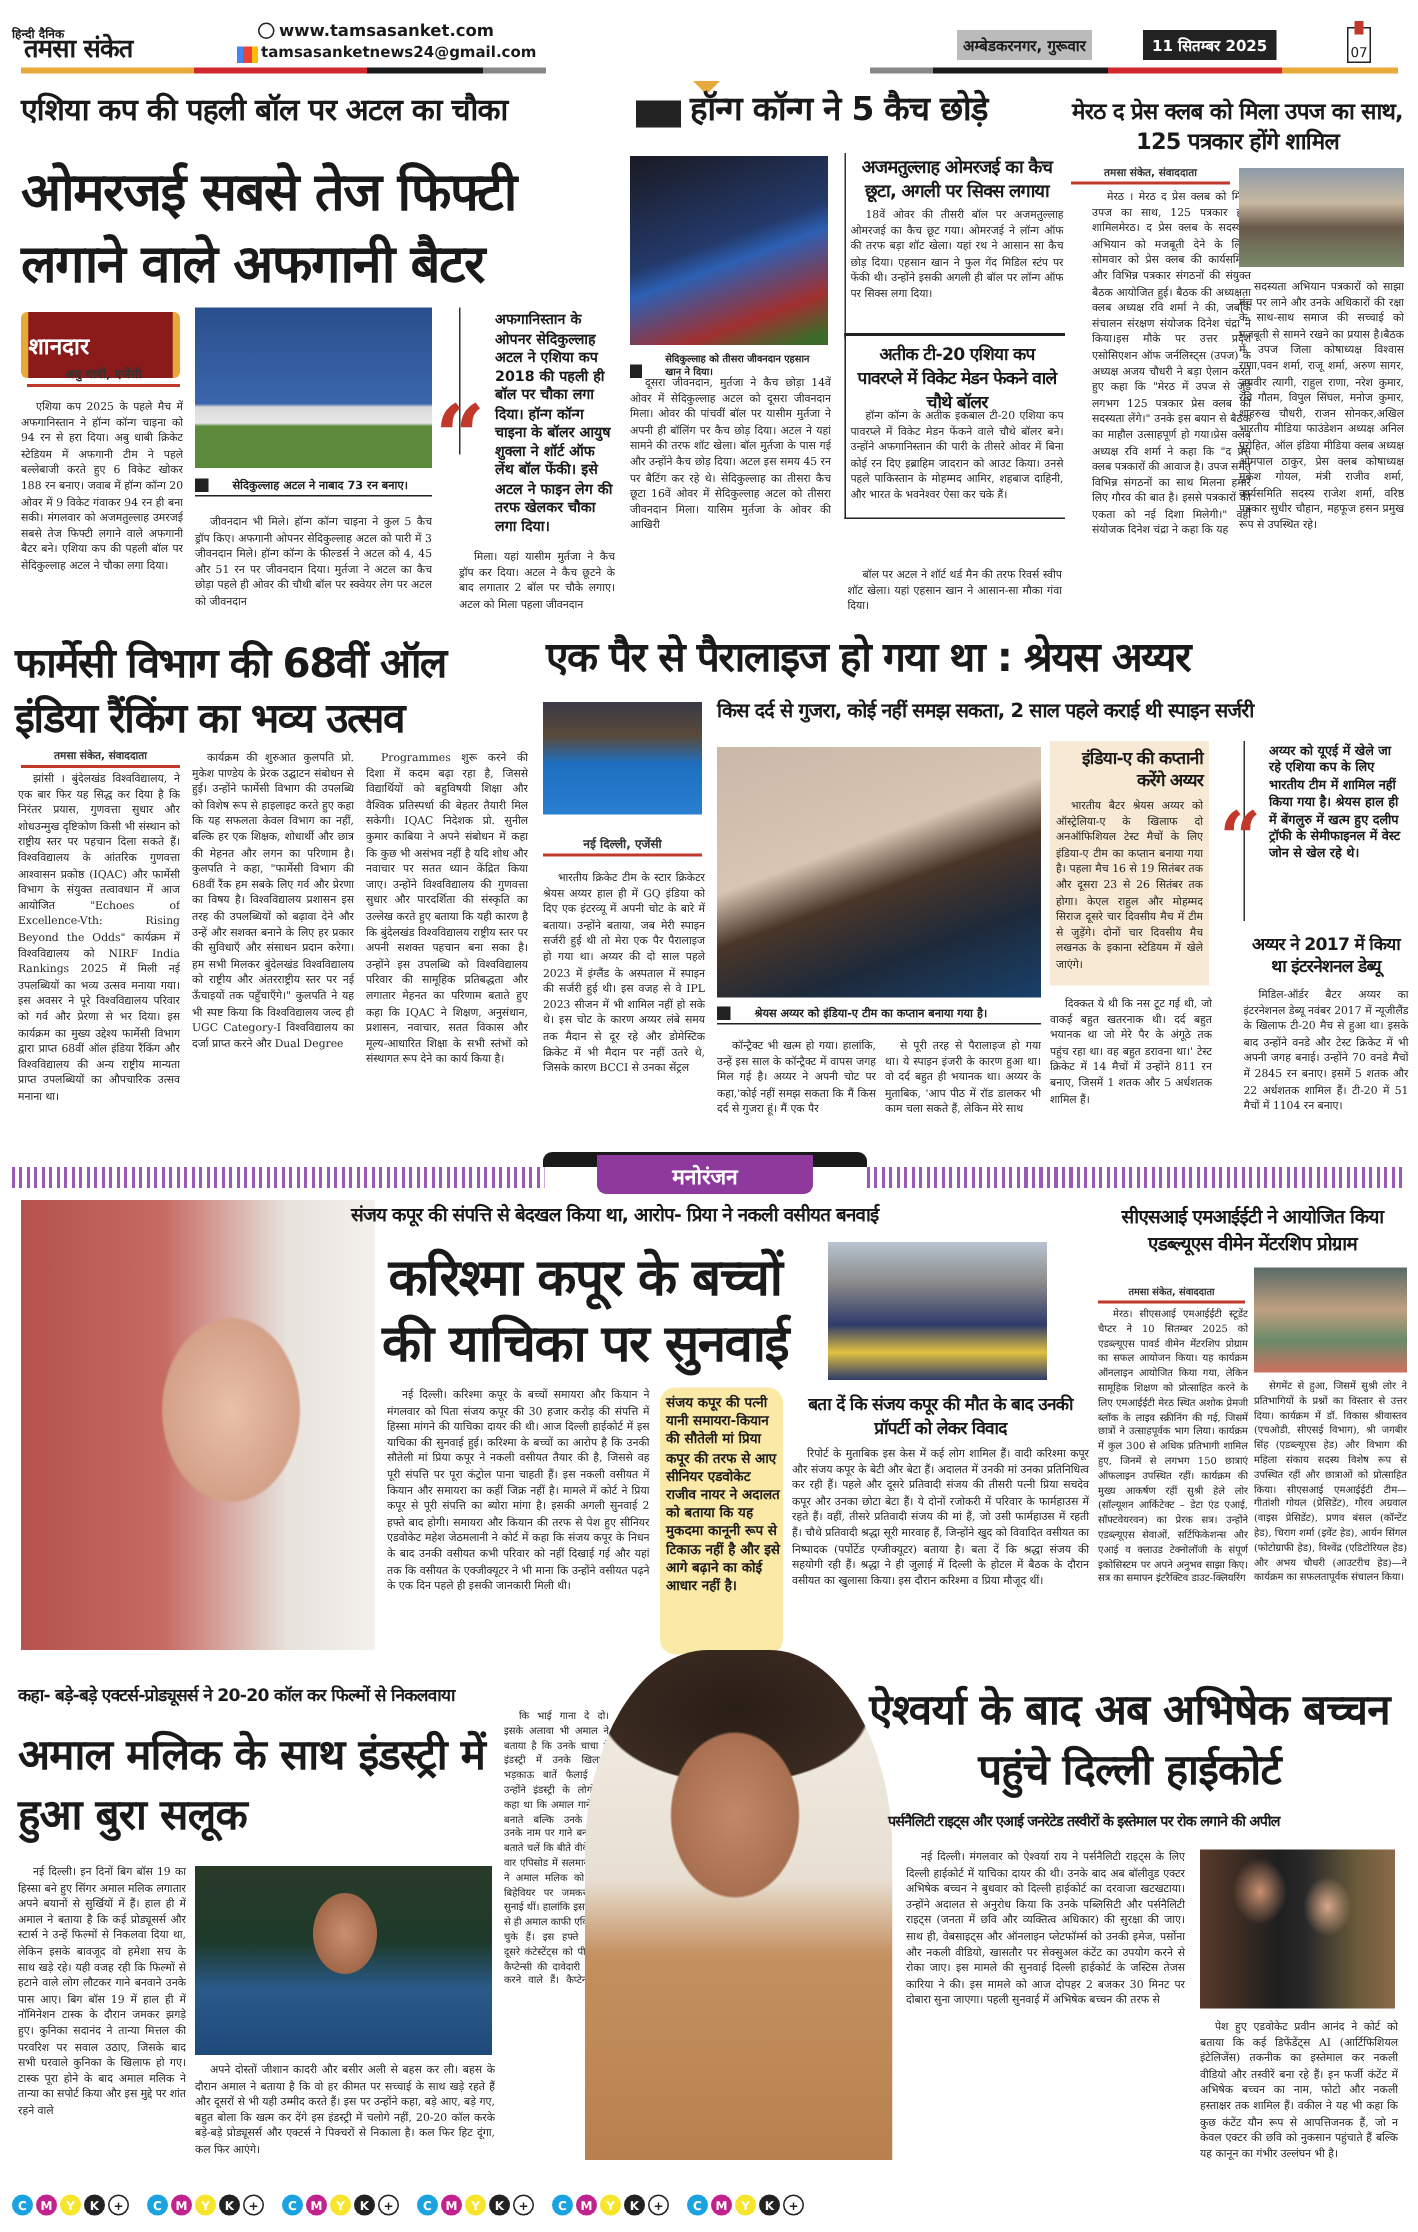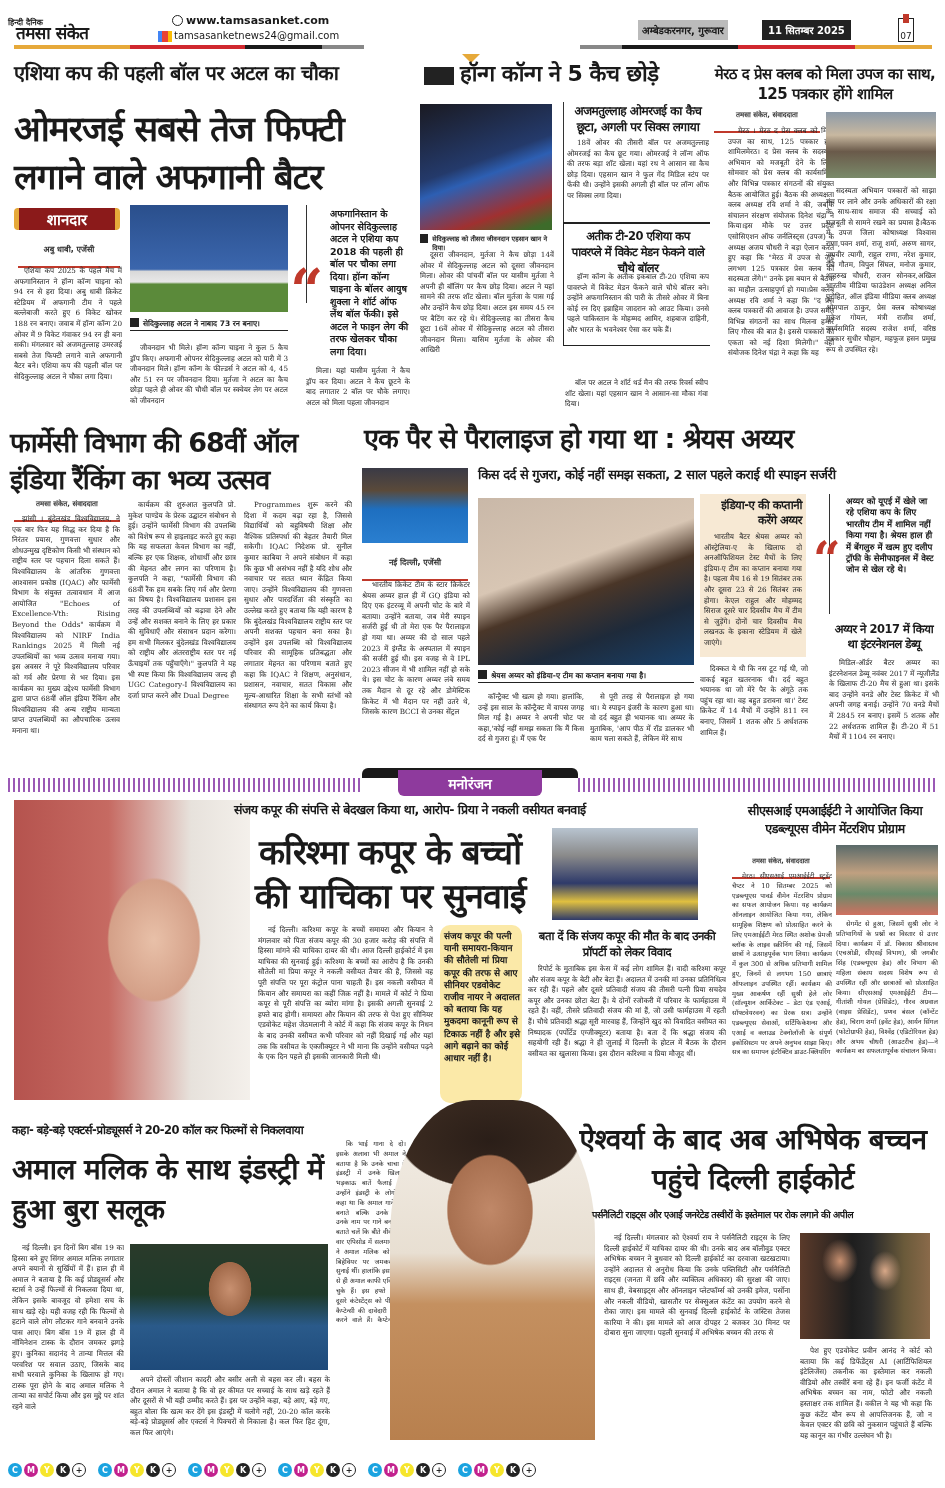--- a/index.html
+++ b/index.html
@@ -2,56 +2,56 @@
 <html><head>
 <meta charset="utf-8">
 <style>
 *{box-sizing:border-box;margin:0;padding:0}
 body{width:945px;height:1488px;background:#fff;font-family:"DejaVu Sans","Liberation Sans",sans-serif;color:#1a1a1a;position:relative;overflow:hidden}
 .abs{position:absolute}
 .head{font-family:"DejaVu Sans",sans-serif;font-weight:bold;color:#1a1a1a;line-height:1.1;letter-spacing:-0.5px}
 .body-text{font-family:"DejaVu Serif","Liberation Serif",serif;font-size:7.2px;line-height:10.6px;color:#222;text-align:justify}
 .body-text p{text-indent:10px}
 .photo{background:#6b7a8c;overflow:hidden}
-.caption{font-size:7.5px;font-weight:bold;color:#222;display:flex;align-items:flex-start;gap:4px}
+.caption{font-size:7.5px;font-weight:bold;color:#222;display:flex;align-items:flex-end;gap:16px}
 .caption .sq{width:9px;height:9px;background:#222;display:inline-block}
-.byline{font-size:8px;font-weight:bold;color:#333;border-bottom:2px solid #c0392b;padding-bottom:12px;text-align:center}
+.byline{font-size:8px;font-weight:bold;color:#333;border-bottom:2px solid #c0392b;padding-bottom:2px;text-align:center}
 .vline{background:#333;width:1px}
 .quote-mark{color:#c0392b;font-size:58px;font-family:"DejaVu Serif",serif;font-weight:bold;line-height:1}
 .quote-text{font-size:10.5px;font-weight:bold;line-height:13.5px;color:#1a1a1a}
 .cmyk{display:flex;gap:2px;align-items:center}
 .cmyk span{width:14px;height:14px;border-radius:50%;font-size:8px;color:#fff;display:flex;align-items:center;justify-content:center;font-weight:bold}
 .stripe{height:4px}
 .dotted{background:repeating-linear-gradient(90deg,#9b59b6 0 2px,transparent 2px 5px);height:14px}
 </style>
 </head>
 <body>
 
 <div class="abs" style="left:0;top:0;width:945px;height:52px">
   <div class="abs" style="left:8px;top:16px;font-size:8px;font-weight:bold">हिन्दी दैनिक</div>
   <div class="abs head" style="left:16px;top:24px;font-size:17px">तमसा संकेत</div>
   <div class="abs" style="left:172px;top:15px;width:11px;height:11px;border:1.5px solid #222;border-radius:50%"></div>
   <div class="abs" style="left:186px;top:14px;font-size:11px;font-weight:bold">www.tamsasanket.com</div>
   <div class="abs" style="left:158px;top:31px;width:14px;height:11px;background:linear-gradient(90deg,#4285f4 0 30%,#ea4335 30% 70%,#fbbc05 70%)"></div>
-  <div class="abs" style="left:174px;top:30px;font-size:10px;font-weight:normal">tamsasanketnews24@gmail.com</div>
+  <div class="abs" style="left:174px;top:30px;font-size:10px;font-weight:bold">tamsasanketnews24@gmail.com</div>
   <div class="abs" style="left:462px;top:54px;width:0;height:0;border-left:9px solid transparent;border-right:9px solid transparent;border-top:9px solid #e6a93a"></div>
   <div class="abs" style="left:638px;top:20px;background:#bbb;font-size:10px;font-weight:bold;padding:3px 4px">अम्बेडकरनगर, गुरूवार</div>
   <div class="abs" style="left:762px;top:20px;background:#222;color:#fff;font-size:10px;font-weight:bold;padding:3px 6px">11 सितम्बर 2025</div>
   <div class="abs" style="left:898px;top:18px;width:16px;height:24px;border:1.5px solid #222;display:flex;align-items:flex-end;justify-content:center">
     <span style="font-size:9px;font-weight:normal">07</span>
   </div>
   <div class="abs" style="left:903px;top:14px;width:6px;height:9px;background:#c0392b"></div>
   <div class="abs stripe" style="left:14px;top:45px;width:350px;background:linear-gradient(90deg,#e6a93a 0 33%,#d0282e 33% 66%,#1a1a1a 66% 88%,#888 88%)"></div>
   <div class="abs stripe" style="left:580px;top:45px;width:352px;background:linear-gradient(90deg,#888 0 12%,#1a1a1a 12% 45%,#d0282e 45% 78%,#e6a93a 78%)"></div>
 </div>
 
 <div class="abs head" style="left:14px;top:62px;font-size:20px">एशिया कप की पहली बॉल पर अटल का चौका</div>
 <div class="abs head" style="left:14px;top:110px;font-size:35px;letter-spacing:-1px">ओमरजई सबसे तेज फिफ्टी</div>
 <div class="abs head" style="left:14px;top:158px;font-size:35px;letter-spacing:-1px">लगाने वाले अफगानी बैटर</div>
-<div class="abs" style="left:14px;top:208px;width:106px;height:22px;background:#8b1a1a;border-left:5px solid #e6a93a;border-right:5px solid #e6a93a;border-radius:4px;display:flex;align-items:center;justify-content:center">
+<div class="abs" style="left:14px;top:208px;width:106px;height:44px;background:#8b1a1a;border-left:5px solid #e6a93a;border-right:5px solid #e6a93a;border-radius:4px;display:flex;align-items:center;">
   <span style="color:#fff;font-weight:bold;font-size:15px">शानदार</span>
 </div>
 <div class="abs byline" style="left:18px;top:243px;width:102px">अबु धाबी, एजेंसी</div>
 <div class="abs body-text" style="left:14px;top:266px;width:108px;height:150px;overflow:hidden">
     <p>एशिया कप 2025 के पहले मैच में अफगानिस्तान ने हॉन्ग कॉन्ग चाइना को 94 रन से हरा दिया। अबु धाबी क्रिकेट स्टेडियम में अफगानी टीम ने पहले बल्लेबाजी करते हुए 6 विकेट खोकर 188 रन बनाए। जवाब में हॉन्ग कॉन्ग 20 ओवर में 9 विकेट गंवाकर 94 रन ही बना सकी। मंगलवार को अजमतुल्लाह उमरजई सबसे तेज फिफ्टी लगाने वाले अफगानी बैटर बने। एशिया कप की पहली बॉल पर सेदिकुल्लाह अटल ने चौका लगा दिया।</p>
   </div>
 <div class="abs photo" style="left:130px;top:205px;width:158px;height:107px;background:linear-gradient(180deg,#2a4f8c 0%,#3b66ad 60%,#d9d9d9 62%,#e8e8e8 72%,#5b8a3a 74%)"></div>
 <div class="abs caption" style="left:130px;top:318px;width:158px;border-bottom:1px solid #222;padding-bottom:2px">
     <span class="sq"></span>
     <span>सेदिकुल्लाह अटल ने नाबाद 73 रन बनाए।</span>

